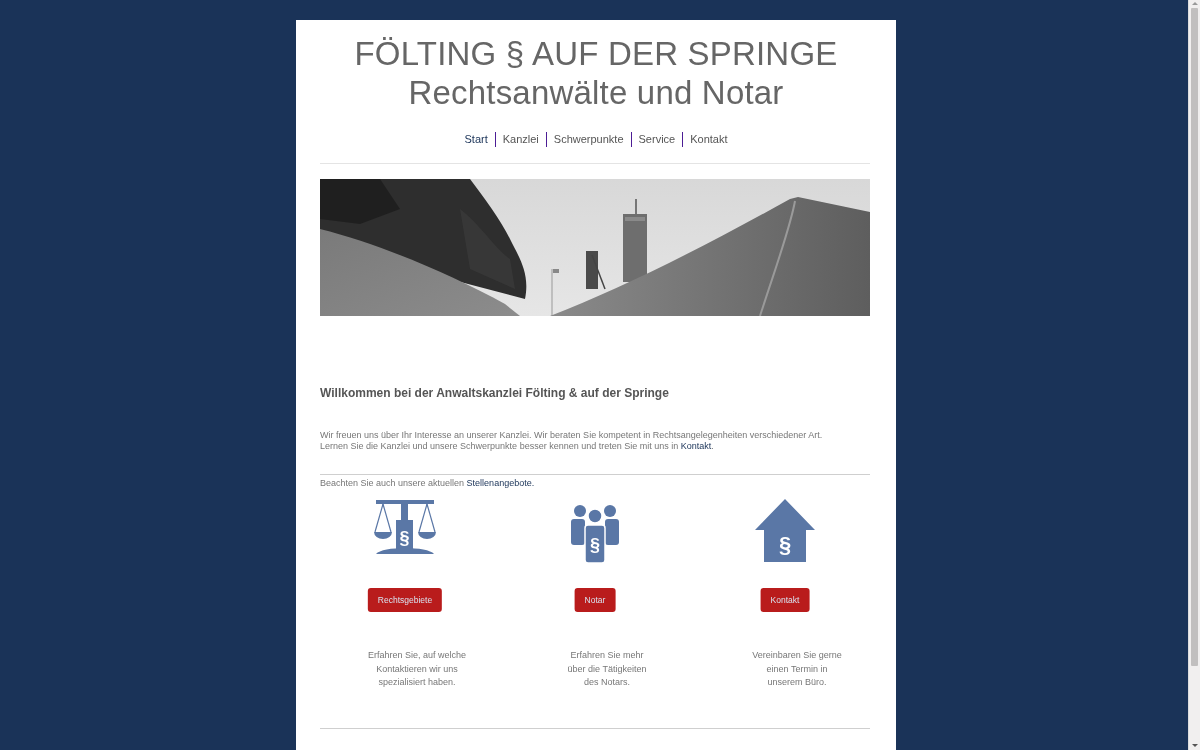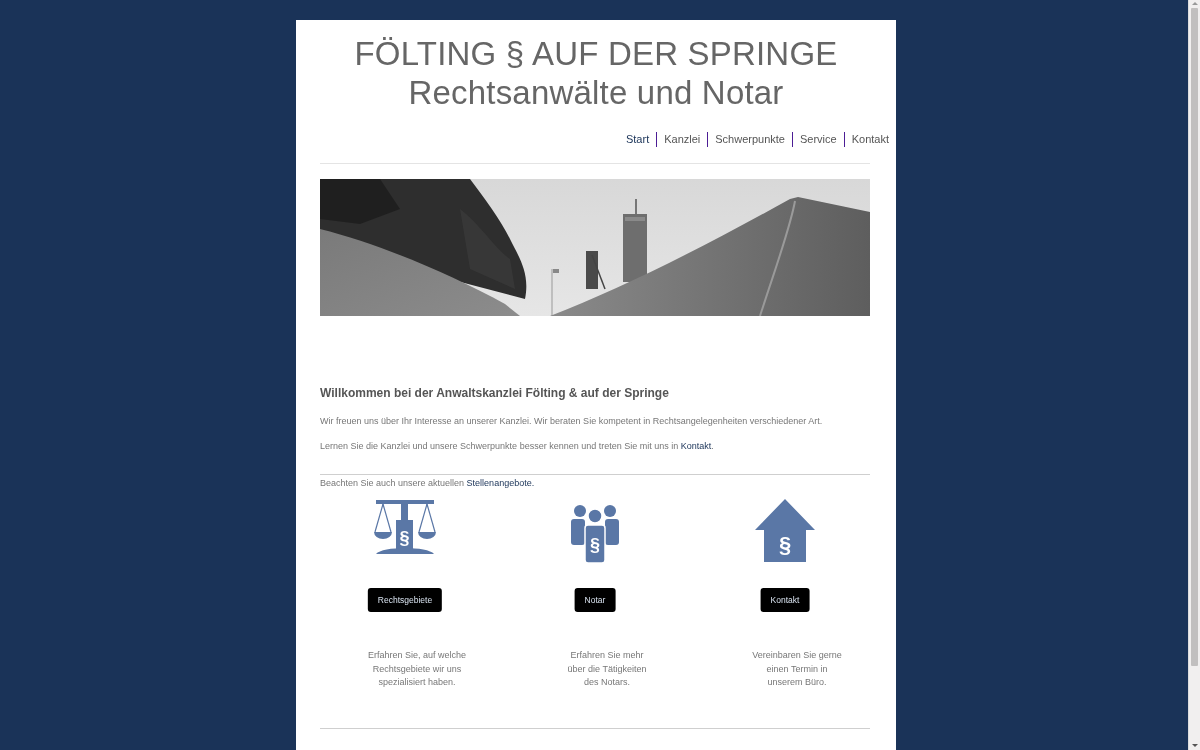--- a/index.html
+++ b/index.html
@@ -14,21 +14,21 @@
       width: 600px; height: 740px;
       background: #ffffff;
     }
     .site-title {
       text-align: center; color: #666; font-weight: normal;
       margin: 0; padding-top: 14px;
       font-size: 33px; line-height: 39px; letter-spacing: 0.2px;
     }
     .nav {
       position: absolute; top: 112px; left: 0; width: 600px;
-      display: flex; justify-content: flex-end; align-items: center;
+      display: flex; justify-content: center; align-items: center;
       font-size: 11px;
     }
     .nav a {
       color: #555; text-decoration: none; padding: 0 7px;
       line-height: 15px; border-left: 1px solid #4c1d95;
     }
     .nav a:first-child { border-left: none; }
     .nav a.active { color: #1a3358; }
     .hr {
       position: absolute; left: 24px; width: 550px; height: 1px;
@@ -49,21 +49,21 @@
     }
     .content a { color: #1a3358; text-decoration: none; }
     .features {
       position: absolute; left: 24px; top: 470px; width: 550px; height: 210px;
     }
     .feature {
       position: absolute; top: 0; width: 170px; text-align: center;
     }
     .feature .icon { height: 70px; display: flex; justify-content: center; align-items: flex-start; }
     .btn {
-      display: inline-block; background: #000000; color: #d8e2ef;
+      display: inline-block; background: #b91c1c; color: #d8e2ef;
       font-size: 8.5px; border-radius: 3px; padding: 0 10px;
       height: 24px; line-height: 24px; position: absolute; top: 98px;
       left: 50%; transform: translateX(-50%); white-space: nowrap;
       text-decoration: none;
     }
     .feature .desc {
       position: absolute; top: 159px; left: 12px; width: 170px;
       font-size: 9px; color: #777; line-height: 13.5px;
     }
     .footer {
@@ -141,21 +141,21 @@
 
       <path d="M0,50 C60,65 130,95 185,125 L200,137 L0,137 Z" fill="url(#hillL)"></path>
 
       <path d="M230,137 C300,110 380,70 470,20 L478,18 L550,33 L550,137 Z" fill="url(#hillR)"></path>
       <path d="M475,22 C470,50 455,90 440,137" stroke="#9a9a9a" stroke-width="2" fill="none"></path>
     </svg>
   </div>
 
   <div class="content">
     <h2>Willkommen bei der Anwaltskanzlei Fölting &amp; auf der Springe</h2>
-    <p style="top:30px"><span>Wir freuen uns über Ihr Interesse an unserer Kanzlei. Wir beraten Sie kompetent in Rechtsangelegenheiten verschiedener Art.</span></p>
+    <p style="top:44px"><span>Wir freuen uns über Ihr Interesse an unserer Kanzlei. Wir beraten Sie kompetent in Rechtsangelegenheiten verschiedener Art.</span></p>
     <p style="top:55px"><span>Lernen Sie die Kanzlei und unsere Schwerpunkte besser kennen und treten Sie mit uns in </span><a href="#">Kontakt</a><span>.</span></p>
     <p style="top:92px"><span>Beachten Sie auch unsere aktuellen </span><a href="#">Stellenangebote.</a></p>
   </div>
 
   <div class="hr" style="top:454px; background:#cfcfcf"></div>
 
   <div class="features">
 
     <div class="feature" style="left:0">
       <div class="icon">
@@ -173,21 +173,21 @@
             <line x1="9" y1="14" x2="17" y2="42"></line>
             <line x1="53" y1="14" x2="45" y2="42"></line>
             <line x1="53" y1="14" x2="61" y2="42"></line>
           </g>
           <text x="30.5" y="54" text-anchor="middle" fill="#fff" font-size="18" font-weight="bold" font-family="Liberation Sans, sans-serif">§</text>
         </svg>
       </div>
       <a class="btn" href="#">Rechtsgebiete</a>
       <div class="desc">
         <div>Erfahren Sie, auf welche</div>
-        <div>Rechtsgebiete wir uns</div>
+        <div>Kontaktieren wir uns</div>
         <div>spezialisiert haben.</div>
       </div>
     </div>
 
     <div class="feature" style="left:190px">
       <div class="icon">
         <svg width="50" height="60" viewBox="0 0 50 60" style="margin-top:14px">
           <g fill="#5a77a6">
             <circle cx="10" cy="7" r="6"></circle>
             <circle cx="40" cy="7" r="6"></circle>

